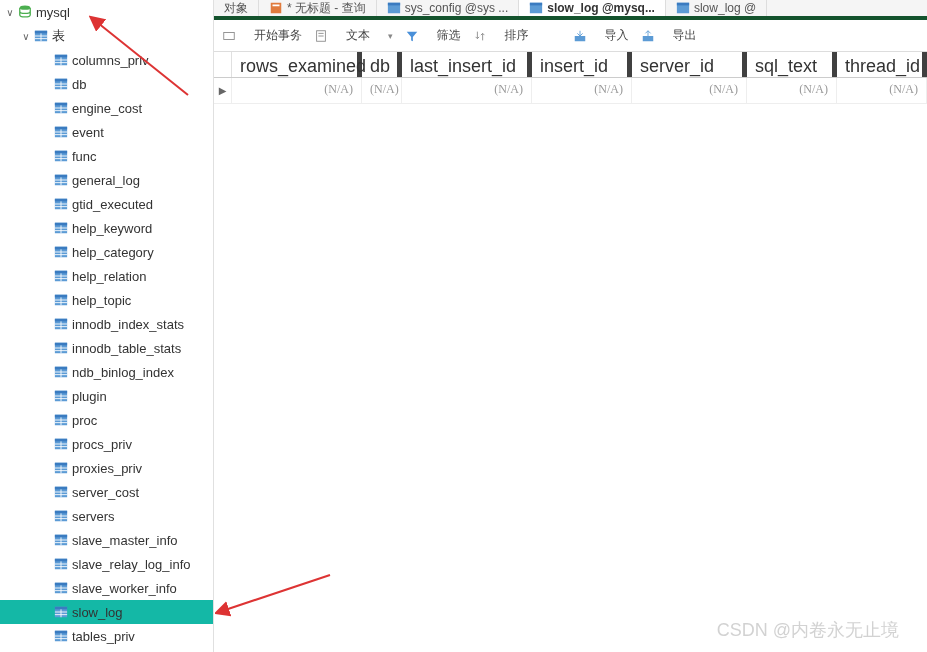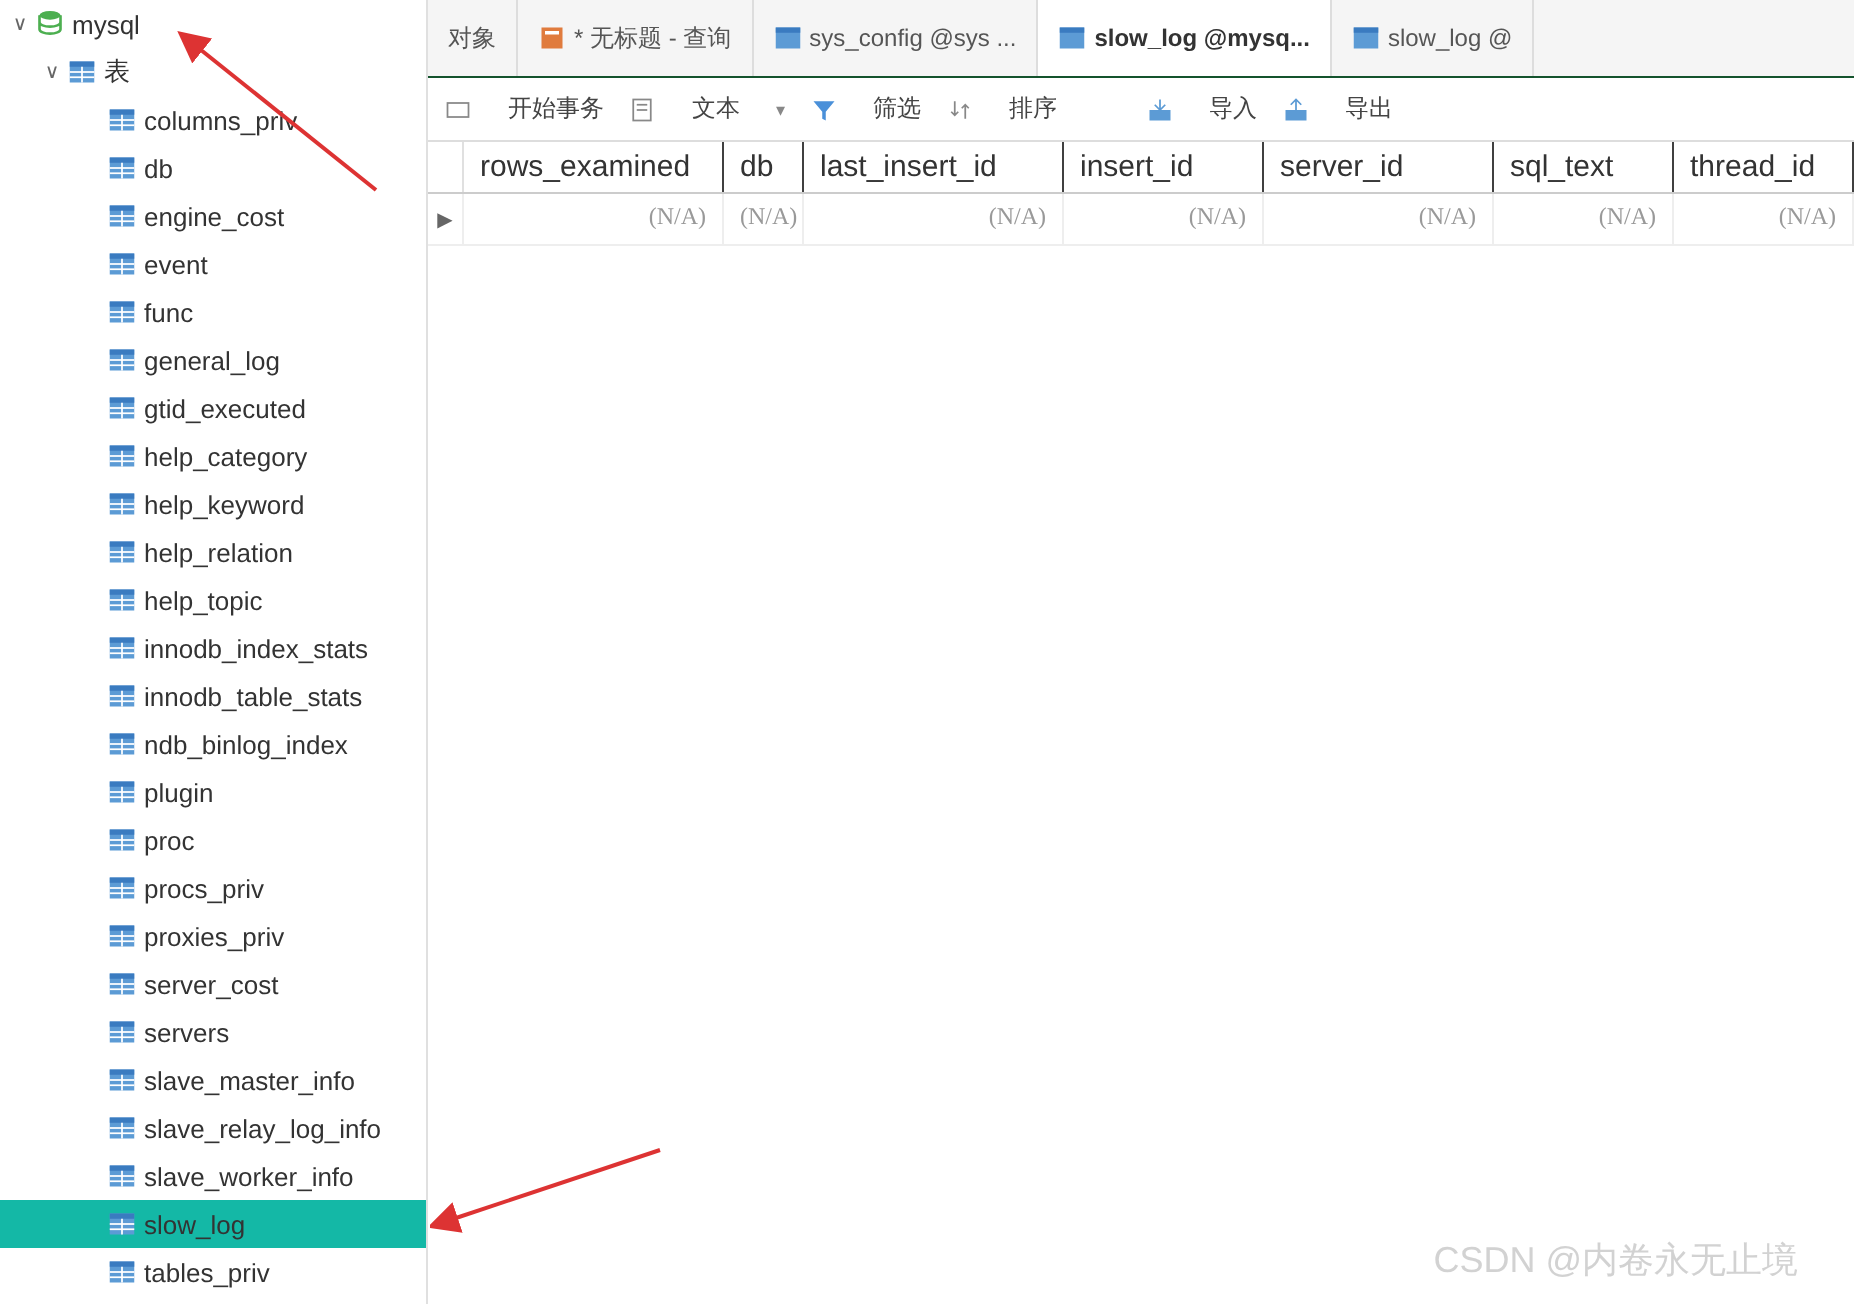--- a/index.html
+++ b/index.html
@@ -13,32 +13,32 @@
     .tree-item.selected { background: #14b8a6; }
     .tree-item.db { padding-left: 4px; }
     .tree-item.tbl-root { padding-left: 20px; }
     .tree-item.tbl { padding-left: 54px; }
     .expander { width: 12px; height: 12px; margin-right: 2px; display: inline-flex; align-items: center; justify-content: center; font-size: 10px; color: #666; }
     .db-icon { width: 14px; height: 14px; margin-right: 4px; display: inline-flex; }
     .db-icon svg { fill: #4caf50; }
     .tbl-icon { width: 14px; height: 14px; margin-right: 4px; display: inline-flex; }
     .tbl-icon svg { fill: #5c9bd5; }
     .main { flex: 1; display: flex; flex-direction: column; border-left: 1px solid #e0e0e0; }
-    .tabs { display: flex; align-items: flex-start; height: 39px; background: #f5f5f5; border-bottom: 1px solid #14532d; }
+    .tabs { display: flex; align-items: flex-start; height: 20px; background: #f5f5f5; border-bottom: 4px solid #14532d; }
     .tab { display: flex; align-items: center; height: 100%; padding: 0 10px; border-right: 1px solid #ddd; cursor: pointer; font-size: 12px; color: #555; }
     .tab.active { background: #fff; color: #333; font-weight: bold; }
     .tab-icon { width: 14px; height: 14px; margin-right: 4px; display: inline-flex; }
     .toolbar { display: flex; align-items: center; height: 32px; padding: 0 8px; border-bottom: 1px solid #ddd; gap: 12px; font-size: 12px; }
     .tb-btn { display: flex; align-items: center; gap: 18px; cursor: pointer; color: #444; }
     .tb-icon { width: 14px; height: 14px; display: inline-flex; }
     .dd { font-size: 9px; color: #888; }
     .grid { flex: 1; overflow: auto; position: relative; }
     .grid-header { display: flex; border-bottom: 1px solid #ccc; height: 26px; position: sticky; top: 0; background: #fff; }
     .gh-marker { width: 18px; border-right: 1px solid #e0e0e0; }
-    .gh-cell { padding: 4px 8px; border-right: 1px solid #404040; flex-shrink: 0; color: #333; font-size: 15px; }
+    .gh-cell { padding: 4px 8px; border-right: 5px solid #404040; flex-shrink: 0; color: #333; font-size: 18px; }
     .grid-row { display: flex; height: 26px; border-bottom: 1px solid #eee; }
     .gr-marker { width: 18px; border-right: 1px solid #eee; display: flex; align-items: center; justify-content: center; font-size: 10px; color: #666; }
     .gr-cell { padding: 4px 8px; border-right: 1px solid #eee; text-align: right; color: #999; font-size: 12px; flex-shrink: 0; font-family: Liberation Serif, serif; }
     .watermark { position: absolute; bottom: 10px; right: 28px; color: rgba(180,180,180,0.6); font-size: 18px; pointer-events: none; }
     .arrow { position: absolute; pointer-events: none; }
     .arrow.a1 { left: 88px; top: 15px; width: 110px; height: 90px; }
     .arrow.a2 { left: 215px; top: 570px; width: 120px; height: 60px; }
   </style>
 </head>
 <body>
@@ -156,33 +156,33 @@
         <div class="tree-item tbl">
           <span class="tbl-icon">
             <svg viewBox="0 0 16 16">
               <rect x="1" y="2" width="14" height="12" fill="#5c9bd5"></rect>
               <rect x="1" y="2" width="14" height="3" fill="#3a7bc0"></rect>
               <line x1="1" y1="8" x2="15" y2="8" stroke="#fff"></line>
               <line x1="1" y1="11" x2="15" y2="11" stroke="#fff"></line>
               <line x1="8" y1="5" x2="8" y2="14" stroke="#fff"></line>
             </svg>
           </span>
+          <span>help_keyword</span>
+        </div>
+        <div class="tree-item tbl">
+          <span class="tbl-icon">
+            <svg viewBox="0 0 16 16">
+              <rect x="1" y="2" width="14" height="12" fill="#5c9bd5"></rect>
+              <rect x="1" y="2" width="14" height="3" fill="#3a7bc0"></rect>
+              <line x1="1" y1="8" x2="15" y2="8" stroke="#fff"></line>
+              <line x1="1" y1="11" x2="15" y2="11" stroke="#fff"></line>
+              <line x1="8" y1="5" x2="8" y2="14" stroke="#fff"></line>
+            </svg>
+          </span>
           <span>help_category</span>
-        </div>
-        <div class="tree-item tbl">
-          <span class="tbl-icon">
-            <svg viewBox="0 0 16 16">
-              <rect x="1" y="2" width="14" height="12" fill="#5c9bd5"></rect>
-              <rect x="1" y="2" width="14" height="3" fill="#3a7bc0"></rect>
-              <line x1="1" y1="8" x2="15" y2="8" stroke="#fff"></line>
-              <line x1="1" y1="11" x2="15" y2="11" stroke="#fff"></line>
-              <line x1="8" y1="5" x2="8" y2="14" stroke="#fff"></line>
-            </svg>
-          </span>
-          <span>help_keyword</span>
         </div>
         <div class="tree-item tbl">
           <span class="tbl-icon">
             <svg viewBox="0 0 16 16">
               <rect x="1" y="2" width="14" height="12" fill="#5c9bd5"></rect>
               <rect x="1" y="2" width="14" height="3" fill="#3a7bc0"></rect>
               <line x1="1" y1="8" x2="15" y2="8" stroke="#fff"></line>
               <line x1="1" y1="11" x2="15" y2="11" stroke="#fff"></line>
               <line x1="8" y1="5" x2="8" y2="14" stroke="#fff"></line>
             </svg>

